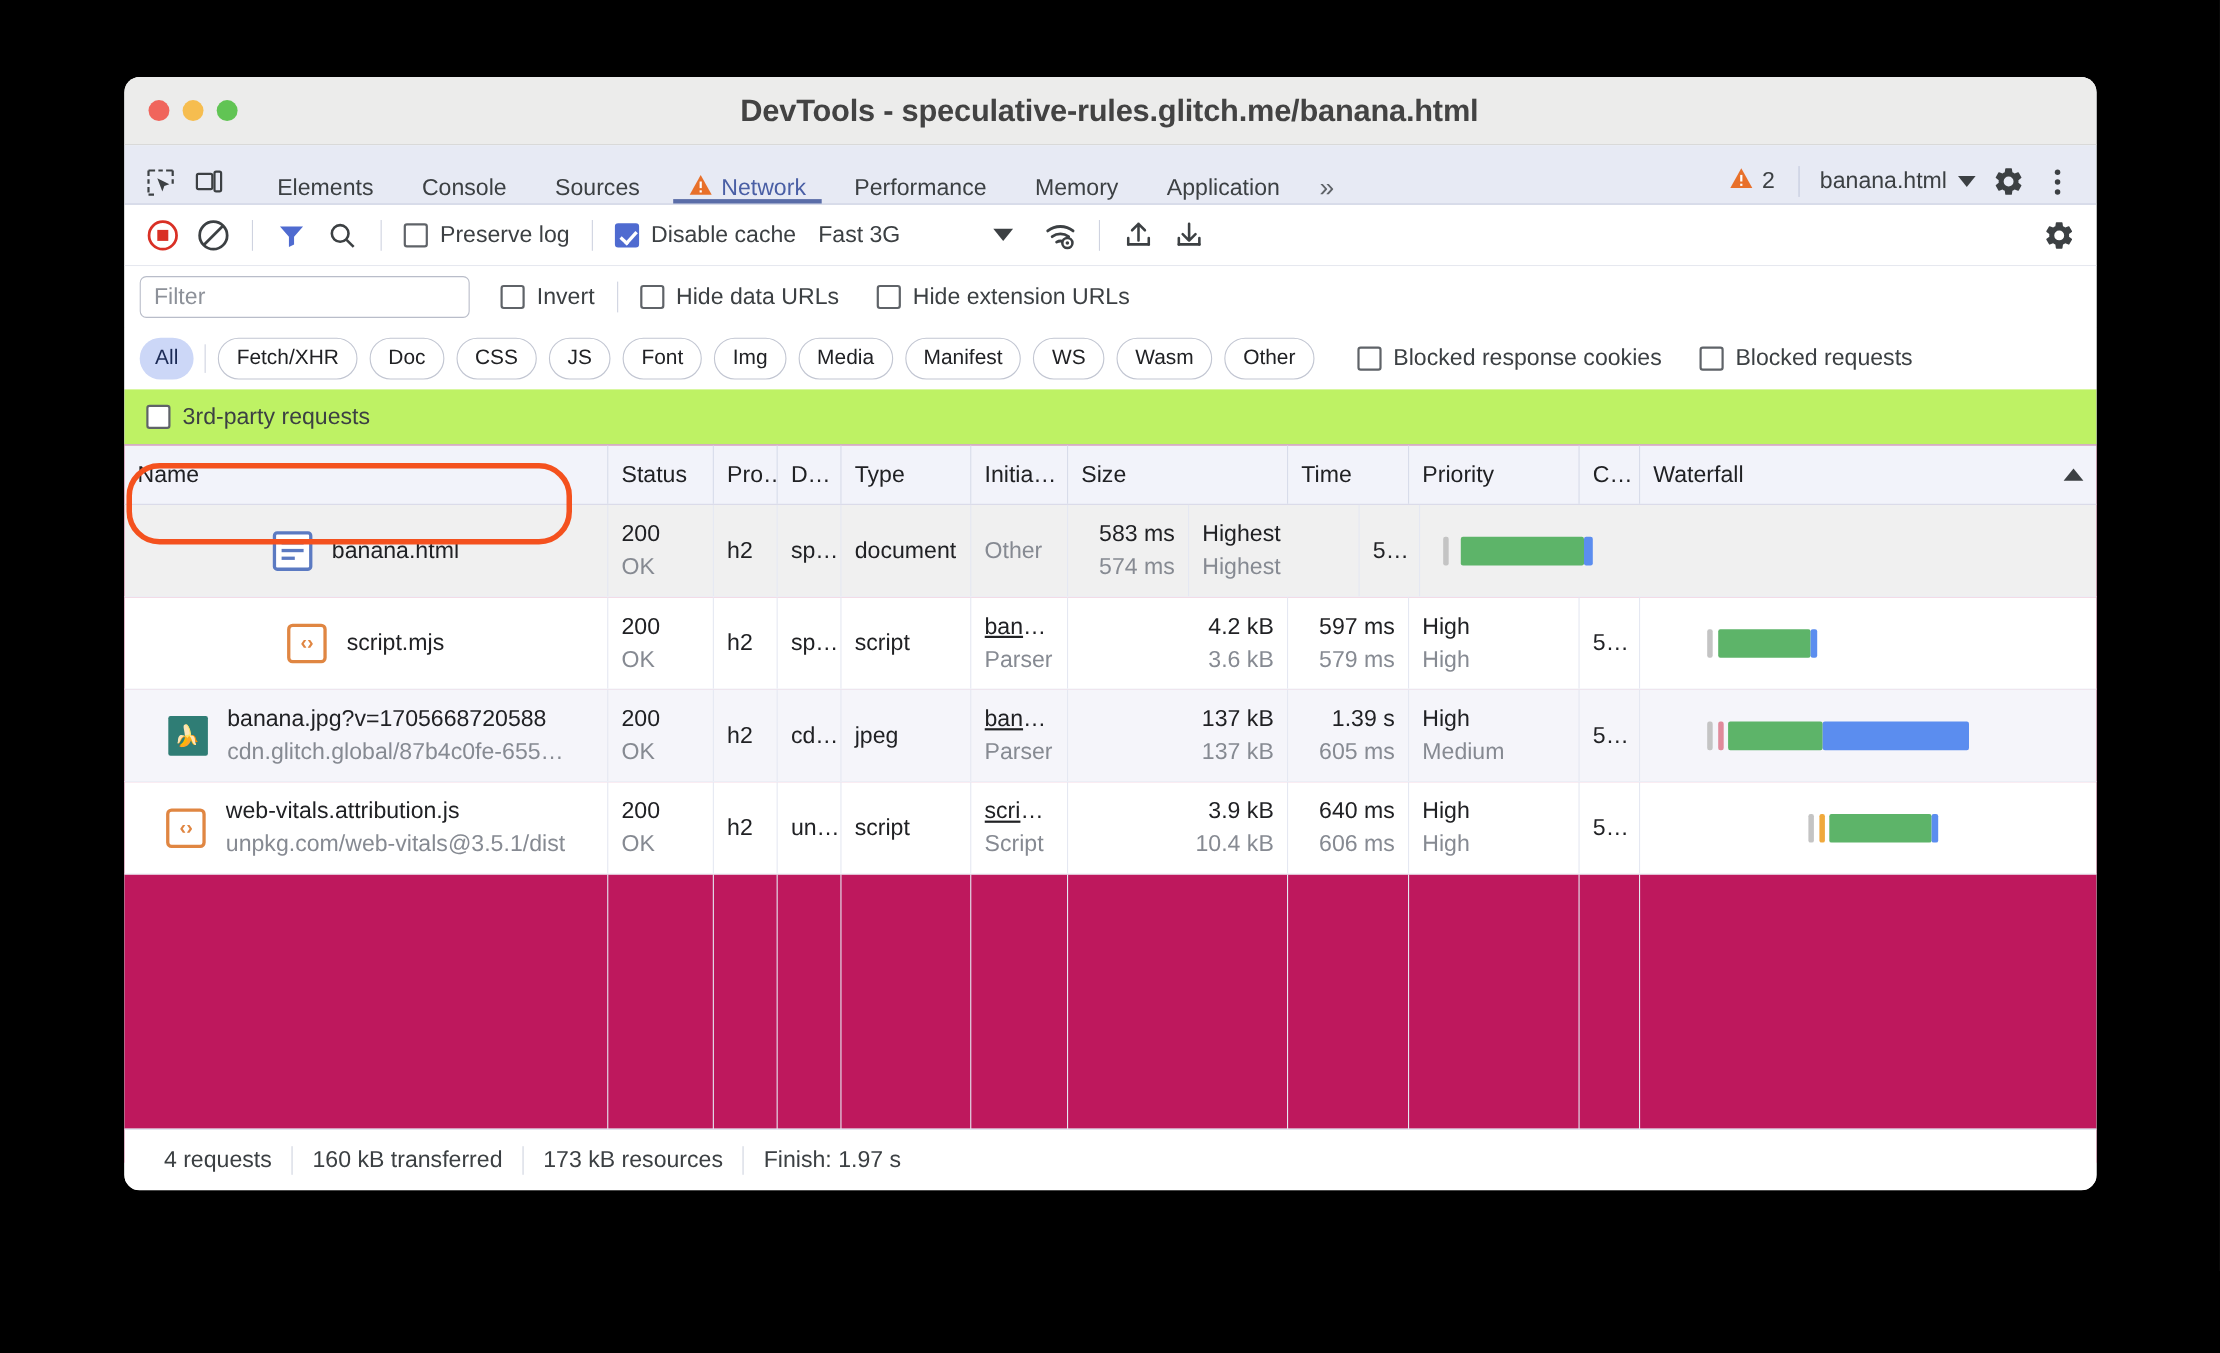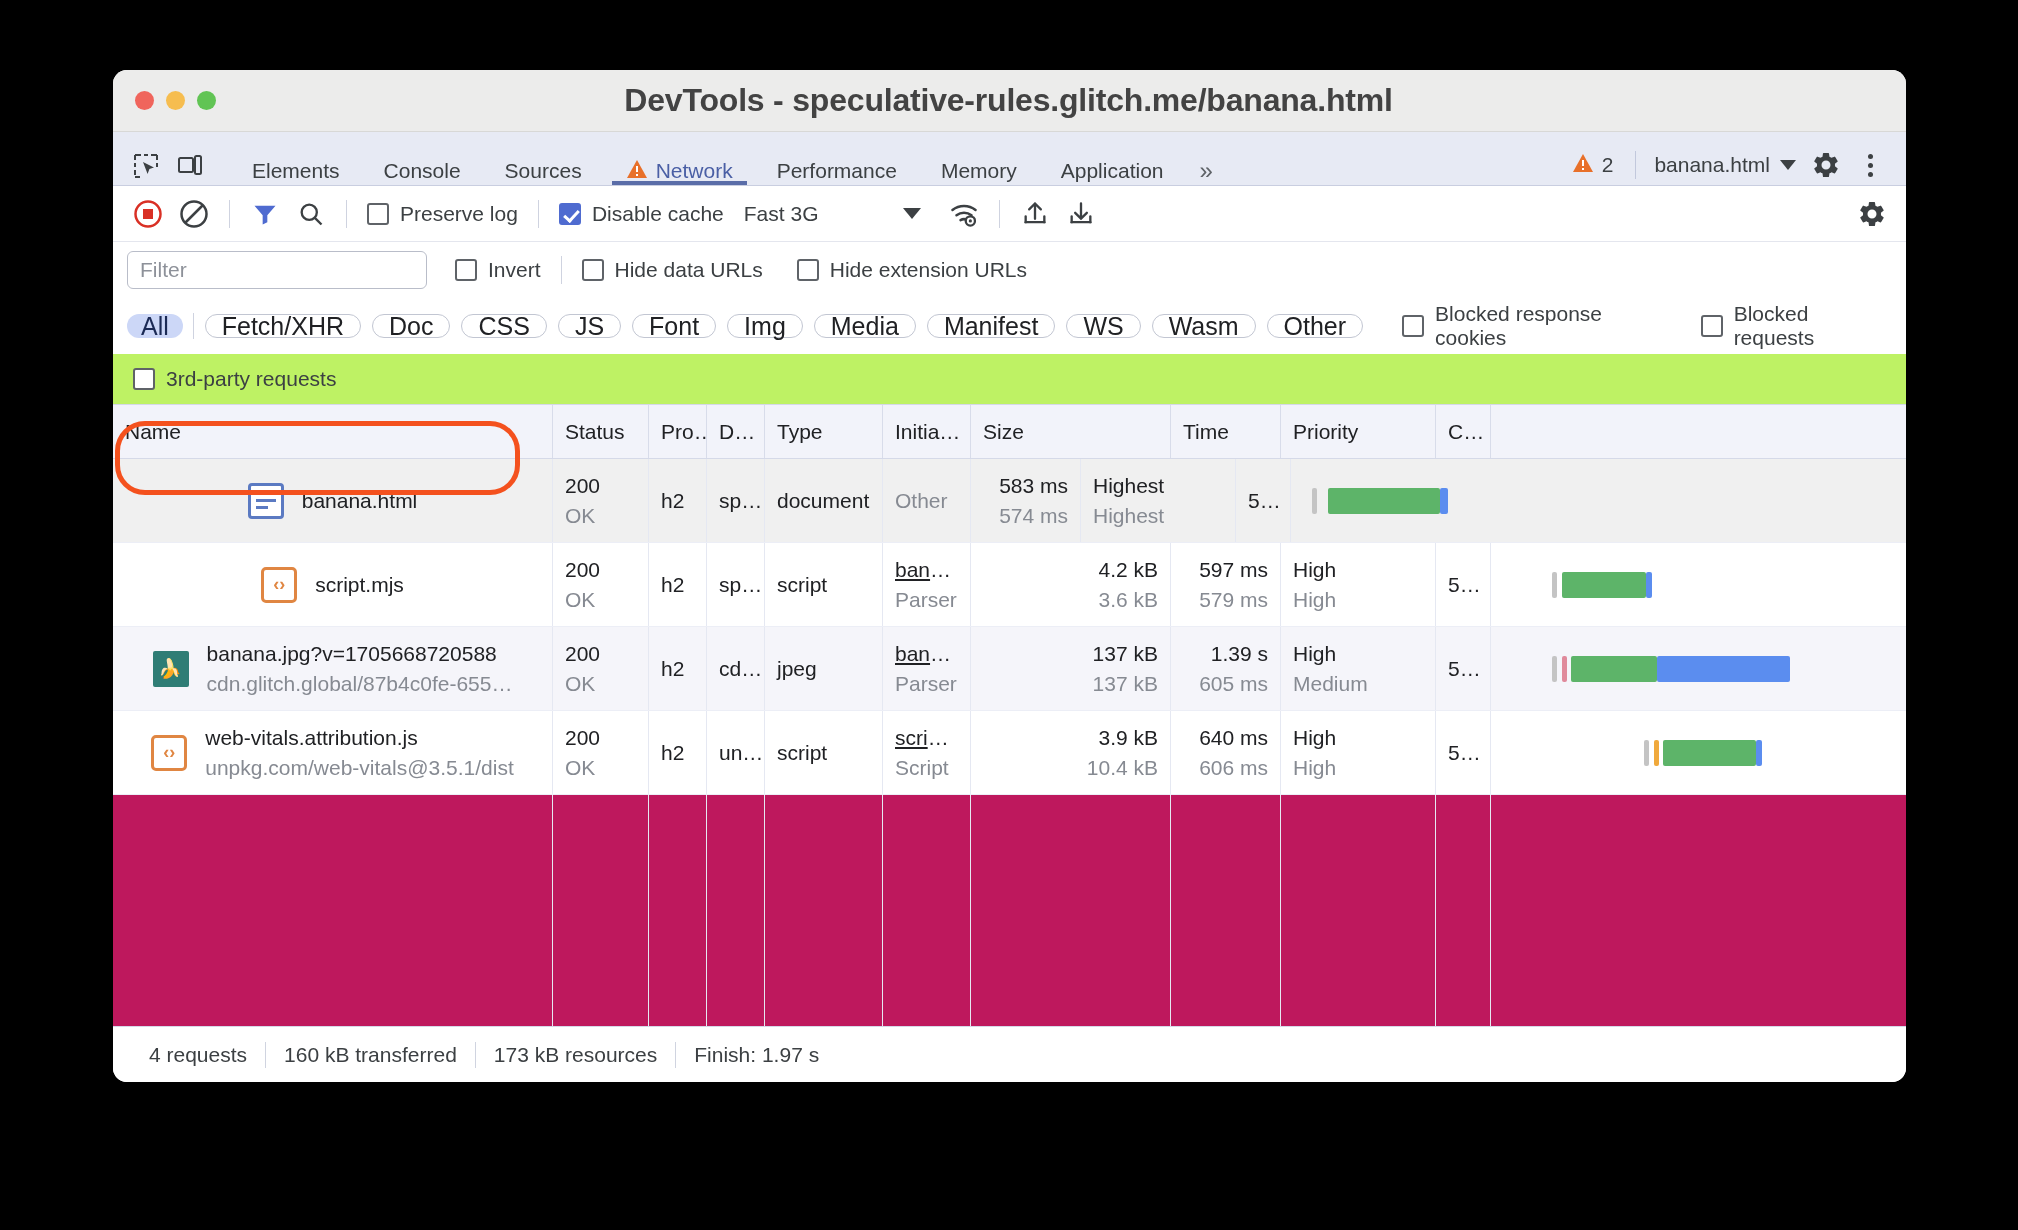--- a/index.html
+++ b/index.html
@@ -27,21 +27,21 @@
     display: flex; align-items: center;
     position: relative;
   }
   .traffic { display: flex; gap: 12px; margin-left: 22px; }
   .light { width: 19px; height: 19px; border-radius: 50%; }
   .light.red { background: #f0655c; }
   .light.yellow { background: #f6bd4f; }
   .light.green { background: #61c454; }
   .title-text {
     position: absolute; left: 0; right: 2px; text-align: center;
-    font-size: 32px; font-weight: bold; color: #434343;
+    font-size: 28px; font-weight: bold; color: #434343;
     letter-spacing: -0.2px;
   }
 
   
   .tabbar {
     height: 54px;
     background: #e7eaf4;
     display: flex; align-items: flex-end;
     border-bottom: 1px solid #c9cee0;
     position: relative;
@@ -108,22 +108,22 @@
   .filter-input {
     width: 300px; height: 38px; border: 1px solid #b9bdc9; border-radius: 6px;
     font-size: 21px; color: #3c4043; padding: 0 12px; background: #fff;
     font-family: "Liberation Sans", sans-serif;
   }
   .filter-input::placeholder { color: #8d9199; }
   .sep-line { width: 1px; height: 28px; background: #cfd3e0; margin: 0 14px; }
 
   .typerow { height: 56px; display: flex; align-items: center; padding: 0 14px; gap: 0; background: #fff;}
   .chip {
-    height: 24px; padding: 0 16px; border: 1px solid #c2c6d2; border-radius: 20px;
-    display: flex; align-items: center; font-size: 25px; color: #202124;
+    height: 38px; padding: 0 16px; border: 1px solid #c2c6d2; border-radius: 20px;
+    display: flex; align-items: center; font-size: 19px; color: #202124;
     background: #fff; margin-right: 11px; white-space: nowrap;
   }
   .chip.all { border: none; background: #ccd7f7; color: #1b2a55; padding: 0 14px; margin-right: 10px; }
   .chip-div { width: 1px; height: 26px; background: #cfd3e0; margin-right: 11px; }
 
   .thirdrow { height: 50px; display: flex; align-items: center; padding: 0 14px; background: #bef264;}
 
   
   .table { background: #be185d; border-top: 1px solid #d5d9e8; }
   .trow { display: flex; align-items: stretch; }
@@ -428,20 +428,24 @@
       <div class="th c-name">Name</div>
       <div class="th c-status">Status</div>
       <div class="th c-proto">Pro…</div>
       <div class="th c-domain">D…</div>
       <div class="th c-type">Type</div>
       <div class="th c-init">Initia…</div>
       <div class="th c-size">Size</div>
       <div class="th c-time">Time</div>
       <div class="th c-prio">Priority</div>
       <div class="th c-conn">C…</div>
+      <div class="th c-wf">
+        <span>Waterfall</span>
+        <span class="sortcaret"></span>
+      </div>
     </div>
 
     <div class="trow row sel">
       <div class="cell c-name">
         <span class="ic ic-doc">
             <i></i>
             <i></i>
             <i></i>
           </span>
         <span class="name-block">

